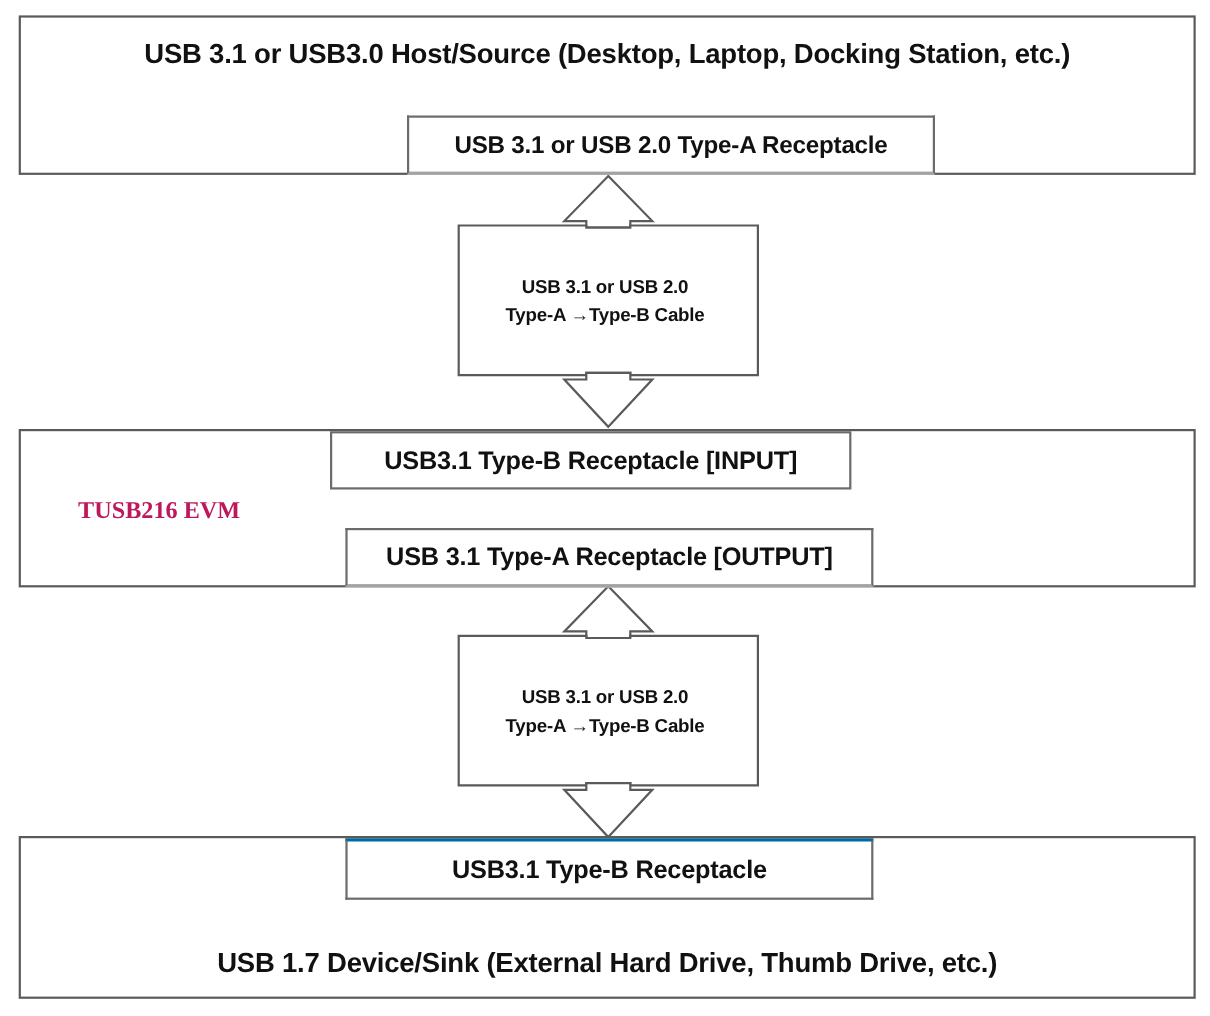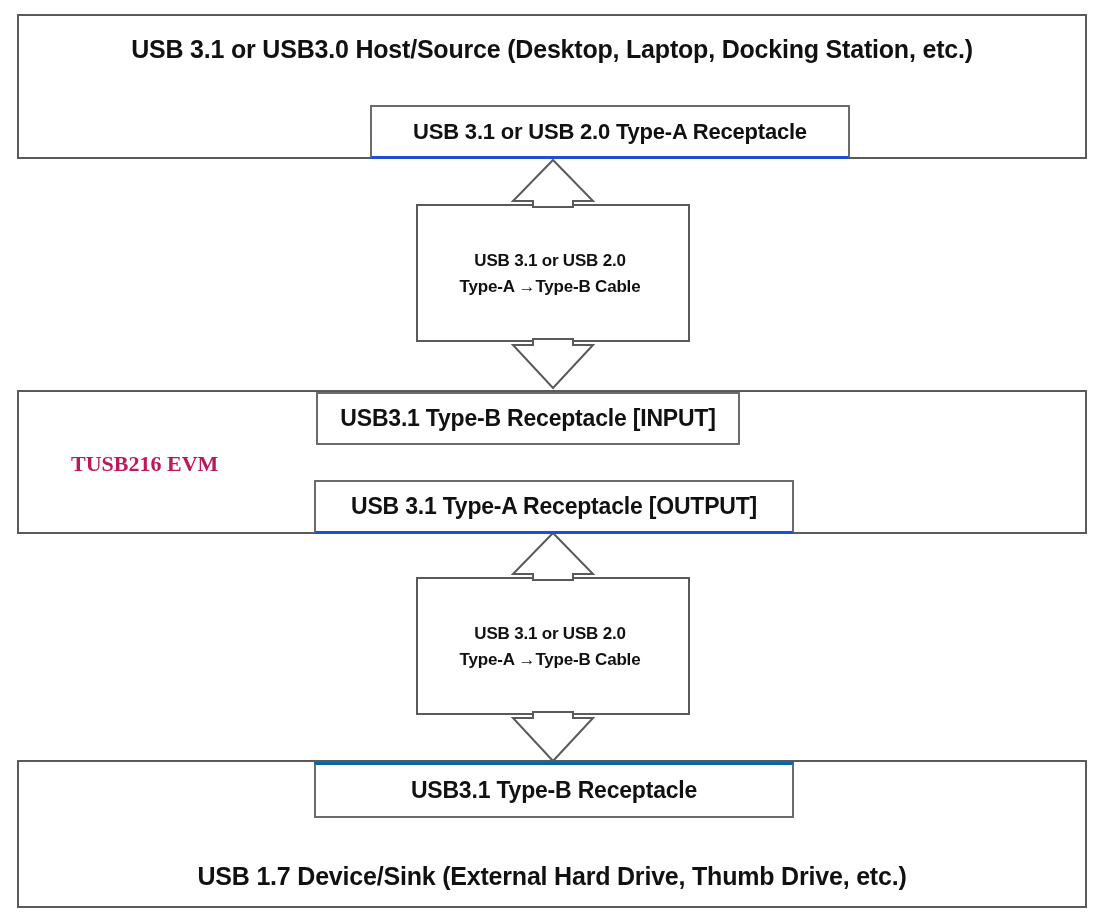--- a/index.html
+++ b/index.html
@@ -31,21 +31,21 @@
   .recept {
     position: absolute;
     box-sizing: border-box;
     border: 2px solid #6b6b6b;
     background: #ffffff;
     display: flex;
     align-items: center;
     justify-content: center;
     z-index: 5;
   }
-  .recept.heavy-bottom { border-bottom: 3px solid #1d4ed8; }
+  .recept.heavy-bottom { border-bottom: 3px solid #a3a3a3; }
   .recept.heavy-top    { border-top: 3px solid #0369a1; }
 
   
   .lbl {
     font-family: "Liberation Sans", sans-serif;
     font-weight: bold;
     color: #111111;
     letter-spacing: -0.2px;
     white-space: nowrap;
     line-height: 1.15;
@@ -111,21 +111,21 @@
   <div class="cable-text" style="top:248px;">
     <div class="lbl lbl-sm">USB 3.1 or USB 2.0</div>
     <div class="lbl lbl-sm">Type-A →Type-B Cable</div>
   </div>
 
   <div class="block" style="left:17px; top:390px; width:1070px; height:144px;">
   </div>
 
   <div class="serif-label" style="left:71px; top:451px;">TUSB216 EVM</div>
 
-  <div class="recept" style="left:316px; top:392px; width:424px; height:53px;">
+  <div class="recept" style="left:300px; top:392px; width:474px; height:53px;">
     <span class="lbl lbl-lg">USB3.1 Type-B Receptacle [INPUT]</span>
   </div>
 
   <div class="recept heavy-bottom" style="left:314px; top:480px; width:480px; height:54px;">
     <span class="lbl lbl-lg">USB 3.1 Type-A Receptacle [OUTPUT]</span>
   </div>
 
   <svg class="cable-svg" width="290" height="240" style="left:408px; top:528px;">
     <polygon points="145,5 185,46 165,46 165,52 125,52 125,46 105,46" fill="#ffffff" stroke="#5a5a5a" stroke-width="2"></polygon>
     <polygon points="9,50 125,50 125,52 165,52 165,50 281,50 281,186 165,186 165,184 125,184 125,186 9,186" fill="#ffffff" stroke="#5a5a5a" stroke-width="2"></polygon>

